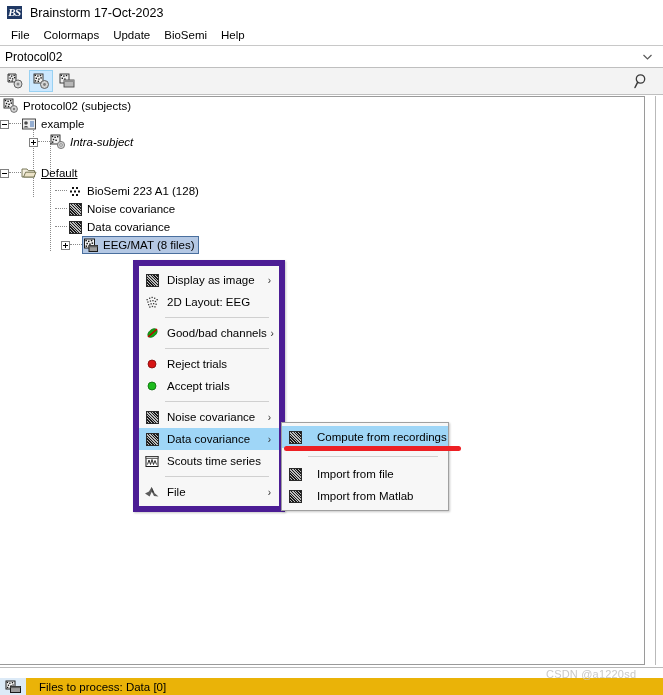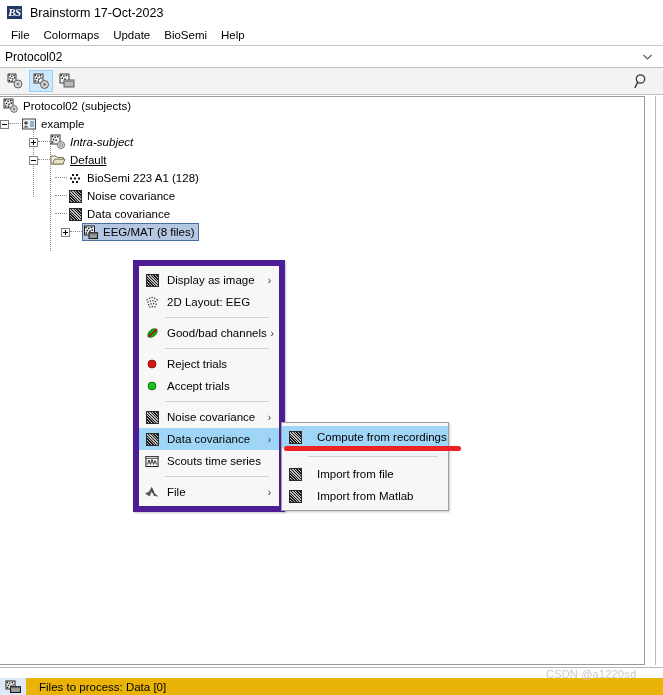--- a/index.html
+++ b/index.html
@@ -472,21 +472,21 @@
           <rect x="2.8" y="4.8" width="1.4" height="1.4"></rect>
         <rect x="5.4" y="5.6" width="1.4" height="1.4"></rect>
           <rect x="2" y="7.4" width="1.4" height="1.4"></rect>
       </g>
       <circle cx="11" cy="11" r="3.6" fill="#cfcfcf" stroke="#666" stroke-width="0.8"></circle>
       <circle cx="11" cy="11" r="1.3" fill="#ffffff" stroke="#666" stroke-width="0.7"></circle>
     </svg>
     <span class="tree-label italic">Intra-subject</span>
   </div>
 
-  <div class="tree-row" style="padding-left:29px;">
+  <div class="tree-row" style="margin-top:13px;">
     <div class="toggle"></div>
     <div class="dots"></div>
     <svg class="ticon" viewBox="0 0 16 16">
       <path d="M1 4 L6 4 L7.3 5.6 L13.5 5.6 L13.5 12 L1 12 Z" fill="#f4efe0" stroke="#6b6b4a" stroke-width="0.9"></path>
       <path d="M2.6 12 L4.6 7.2 L15 7.2 L13 12 Z" fill="#ece3c8" stroke="#6b6b4a" stroke-width="0.9"></path>
     </svg>
     <span class="tree-label underline">Default</span>
   </div>
 
   <div class="tree-row" style="padding-left:46px;">

